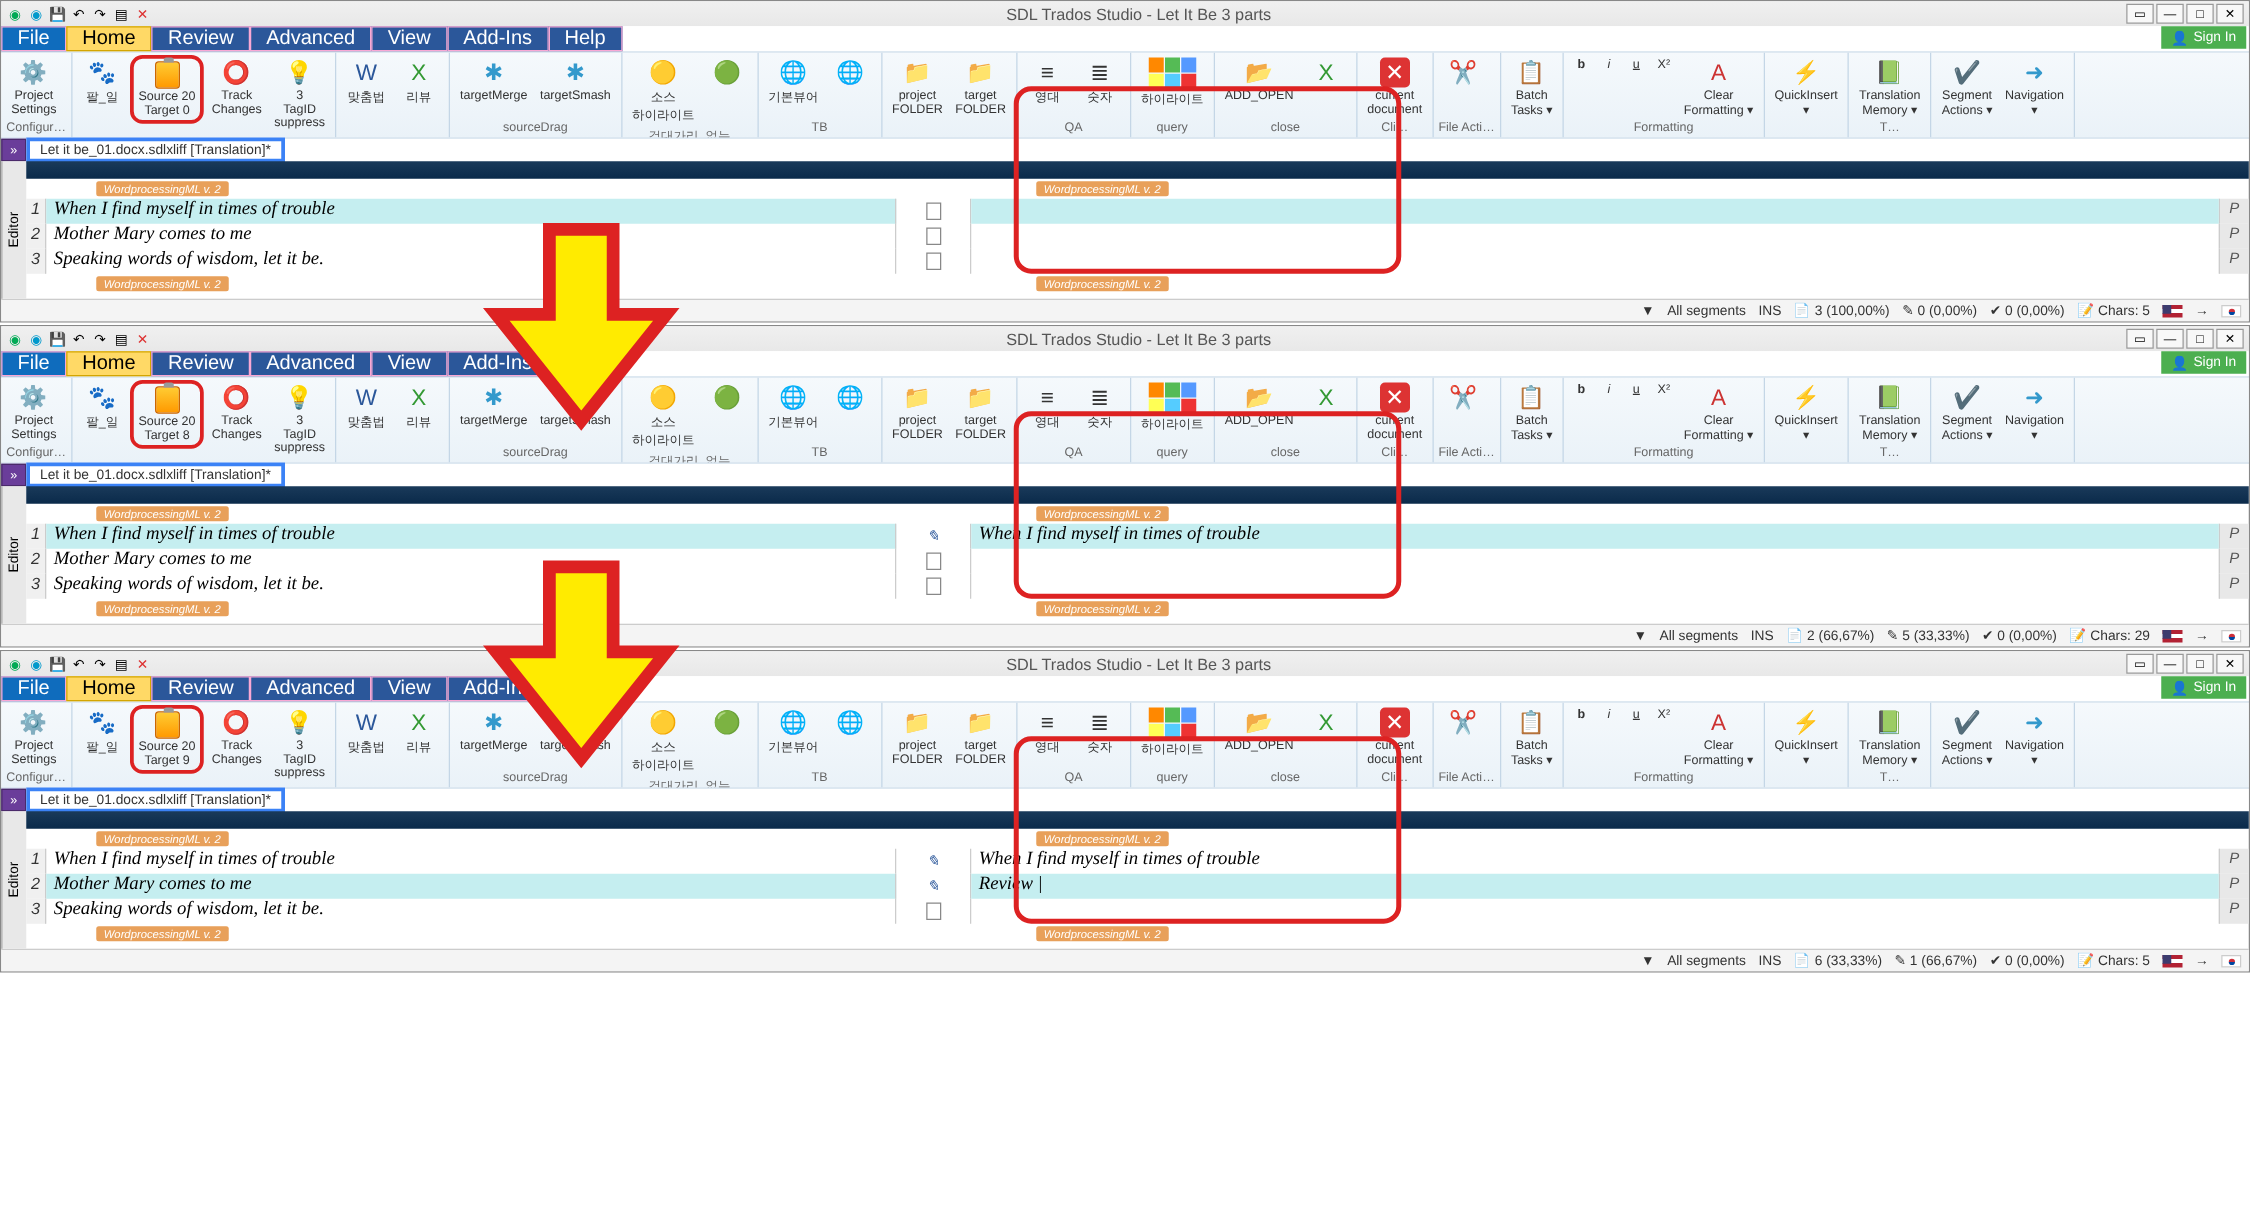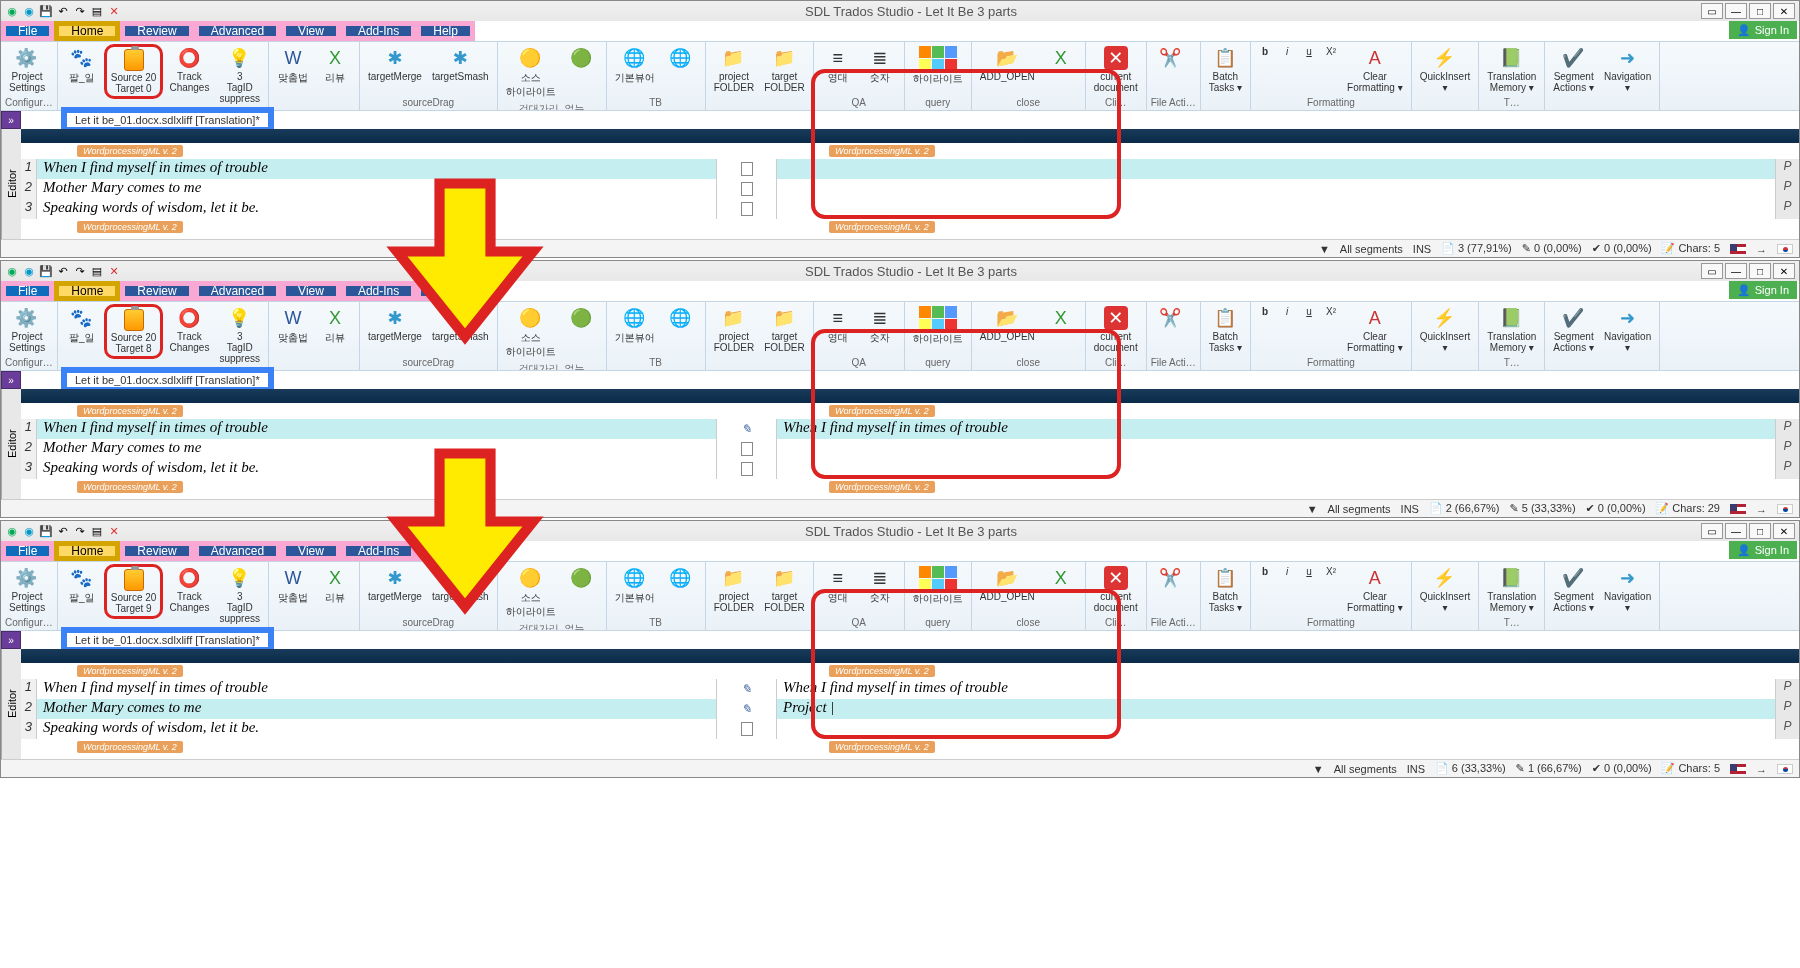--- a/index.html
+++ b/index.html
@@ -9,40 +9,40 @@
 
 .titlebar { height: 20px; background: linear-gradient(#f0f0f0,#e8e8e8); display: flex; align-items: center; padding: 0 4px; }
 .titlebar .qat { display: flex; gap: 3px; align-items: center; }
 .titlebar .qat span { width: 14px; height: 14px; display: inline-flex; align-items: center; justify-content: center; font-size: 11px; }
 .titlebar .app-title { flex: 1; text-align: center; color: #555; font-size: 13px; }
 .titlebar .winbtns { display: flex; gap: 2px; }
 .titlebar .winbtns span { width: 22px; height: 16px; border: 1px solid #999; display: inline-flex; align-items: center; justify-content: center; font-size: 10px; background: #f8f8f8; }
 
 
 .menurow { height: 20px; background: #fff; display: flex; align-items: stretch; position: relative; }
-.menutab { padding: 2px 12px; color: #fff; background: #2b579a; border: 5px solid #f9a8d4; font-size: 12px; display: flex; align-items: center; }
+.menutab { padding: 2px 12px; color: #fff; background: #2b579a; border: 1px solid #f9a8d4; font-size: 16px; display: flex; align-items: center; }
 .menutab.file { background: #0f6cbd; }
 .menutab.home { background: #ffd966; color: #000; border-color: #d4a500; }
 .signin { position: absolute; right: 2px; top: 0; height: 18px; background: #4caf50; color: #fff; padding: 1px 8px; font-size: 11px; display: flex; align-items: center; gap: 4px; }
 
 
 .ribbon { height: 70px; background: linear-gradient(#f5f9fc,#eaf2f8); border-top: 1px solid #c4d6e6; border-bottom: 1px solid #c4d6e6; display: flex; overflow: hidden; }
 .rgroup { border-right: 1px solid #c4d6e6; padding: 2px 4px; display: flex; flex-direction: column; justify-content: space-between; }
 .rgroup .items { display: flex; gap: 2px; flex: 1; align-items: flex-start; }
 .rbtn { display: flex; flex-direction: column; align-items: center; justify-content: flex-start; min-width: 40px; padding: 2px 4px; font-size: 10px; color: #333; text-align: center; gap: 1px; }
 .rbtn .ico { width: 24px; height: 24px; display: flex; align-items: center; justify-content: center; font-size: 18px; }
 .rgroup .glabel { font-size: 10px; color: #666; text-align: center; padding-top: 1px; }
 .hl-red { border: 3px solid #d22; border-radius: 10px; }
 .battery-ico { width: 20px; height: 22px; background: linear-gradient(#ffcc33,#ff9900); border: 1px solid #cc6600; border-radius: 3px; position: relative; }
 .battery-ico::before { content:""; position:absolute; top:-4px; left:6px; width:8px; height:4px; background:#999; border-radius:2px 2px 0 0; }
 
 
 .doctab-row { height: 18px; background: #fff; display: flex; align-items: center; }
 .side-toggle { width: 20px; height: 18px; background: #6a3d9a; color: #fff; display: flex; align-items: center; justify-content: center; font-size: 10px; border: 1px solid #4a2a6a; }
-.doctab { background: #fff; border: 6px solid #3b82f6; padding: 1px 8px; font-size: 11px; color: #333; margin-left: 40px; }
+.doctab { background: #fff; border: 3px solid #3b82f6; padding: 1px 8px; font-size: 11px; color: #333; }
 
 
 .editor-area { display: flex; height: 110px; }
 .side-label { width: 20px; background: #e8e8e8; border-right: 1px solid #aaa; writing-mode: vertical-rl; transform: rotate(180deg); text-align: center; font-size: 11px; display:flex;align-items:center;justify-content:center; }
 .grid { flex: 1; position: relative; font-style: italic; }
 .hdr-bar { height: 14px; background: linear-gradient(#1a3a5a,#0a2a4a); }
 .tag-badge { display: inline-block; background: #e8a05a; color: #fff; font-size: 9px; padding: 1px 6px; border-radius: 2px; margin: 2px 0 2px 56px; }
 .seg-row { display: flex; align-items: stretch; height: 20px; }
 .seg-row.active .src, .seg-row.active .tgt { background: #c5eef0; }
 .seg-num { width: 16px; text-align: right; padding-right: 4px; font-size: 13px; color: #333; background: #f0f0f0; border-right: 1px solid #ccc; }
@@ -391,21 +391,21 @@
        <span class="tag-badge">WordprocessingML v. 2</span>
        <span class="tag-badge tgt-side" style="position:absolute;left:808px">WordprocessingML v. 2</span>
      </div>
      <div class="red-box" style="left:790px;top:-60px;width:310px;height:150px"></div>
    </div>
  </div>
  <div class="statusbar">
    <span>▼</span>
    <span>All segments</span>
    <span>INS</span>
-   <span>📄 3 (77,91%)</span>
+   <span>📄 3 (100,00%)</span>
    <span>✎ 0 (0,00%)</span>
    <span>✔ 0 (0,00%)</span>
    <span>📝 Chars: 5</span>
    <span class="flag us"></span>→<span class="flag kr"></span>
  </div>
 </div>
 <div class="panel">
  <div class="titlebar">
    <div class="qat">
      <span style="color:#0a5">◉</span>
@@ -1028,21 +1028,21 @@
             </div>
       <div class="tgt">When I find myself in times of trouble</div>
       <div class="endcol">P</div>
     </div>
           <div class="seg-row active">
       <div class="seg-num">2</div>
       <div class="src">Mother Mary comes to me</div>
       <div class="midcol">
               <span class="pen-ico">✎</span>
             </div>
-      <div class="tgt">Project |</div>
+      <div class="tgt">Review |</div>
       <div class="endcol">P</div>
     </div>
           <div class="seg-row ">
       <div class="seg-num">3</div>
       <div class="src">Speaking words of wisdom, let it be.</div>
       <div class="midcol">
               <span class="doc-ico"></span>
             </div>
       <div class="tgt"></div>
       <div class="endcol">P</div>

